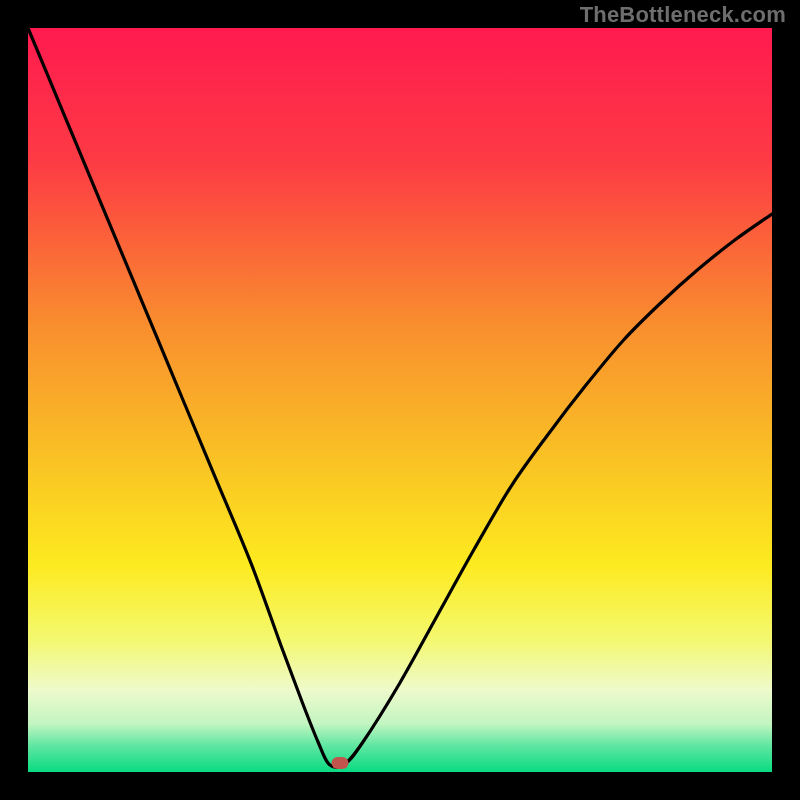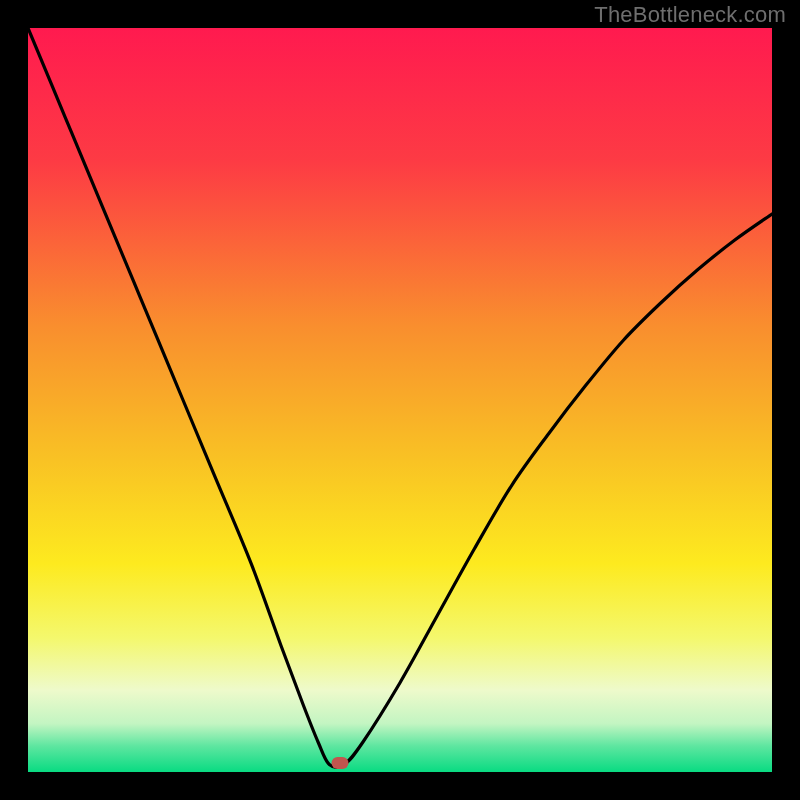--- a/index.html
+++ b/index.html
@@ -16,21 +16,21 @@
     width: 800px;
     height: 800px;
     background: #000;
   }
   .watermark {
     position: absolute;
     top: 2px;
     right: 14px;
     color: #6e6e6e;
     font-size: 22px;
-    font-weight: 400;
+    font-weight: 700;
     letter-spacing: 0.2px;
     z-index: 10;
   }
   .plot-area {
     position: absolute;
     left: 28px;
     top: 28px;
     width: 744px;
     height: 744px;
     overflow: hidden;

